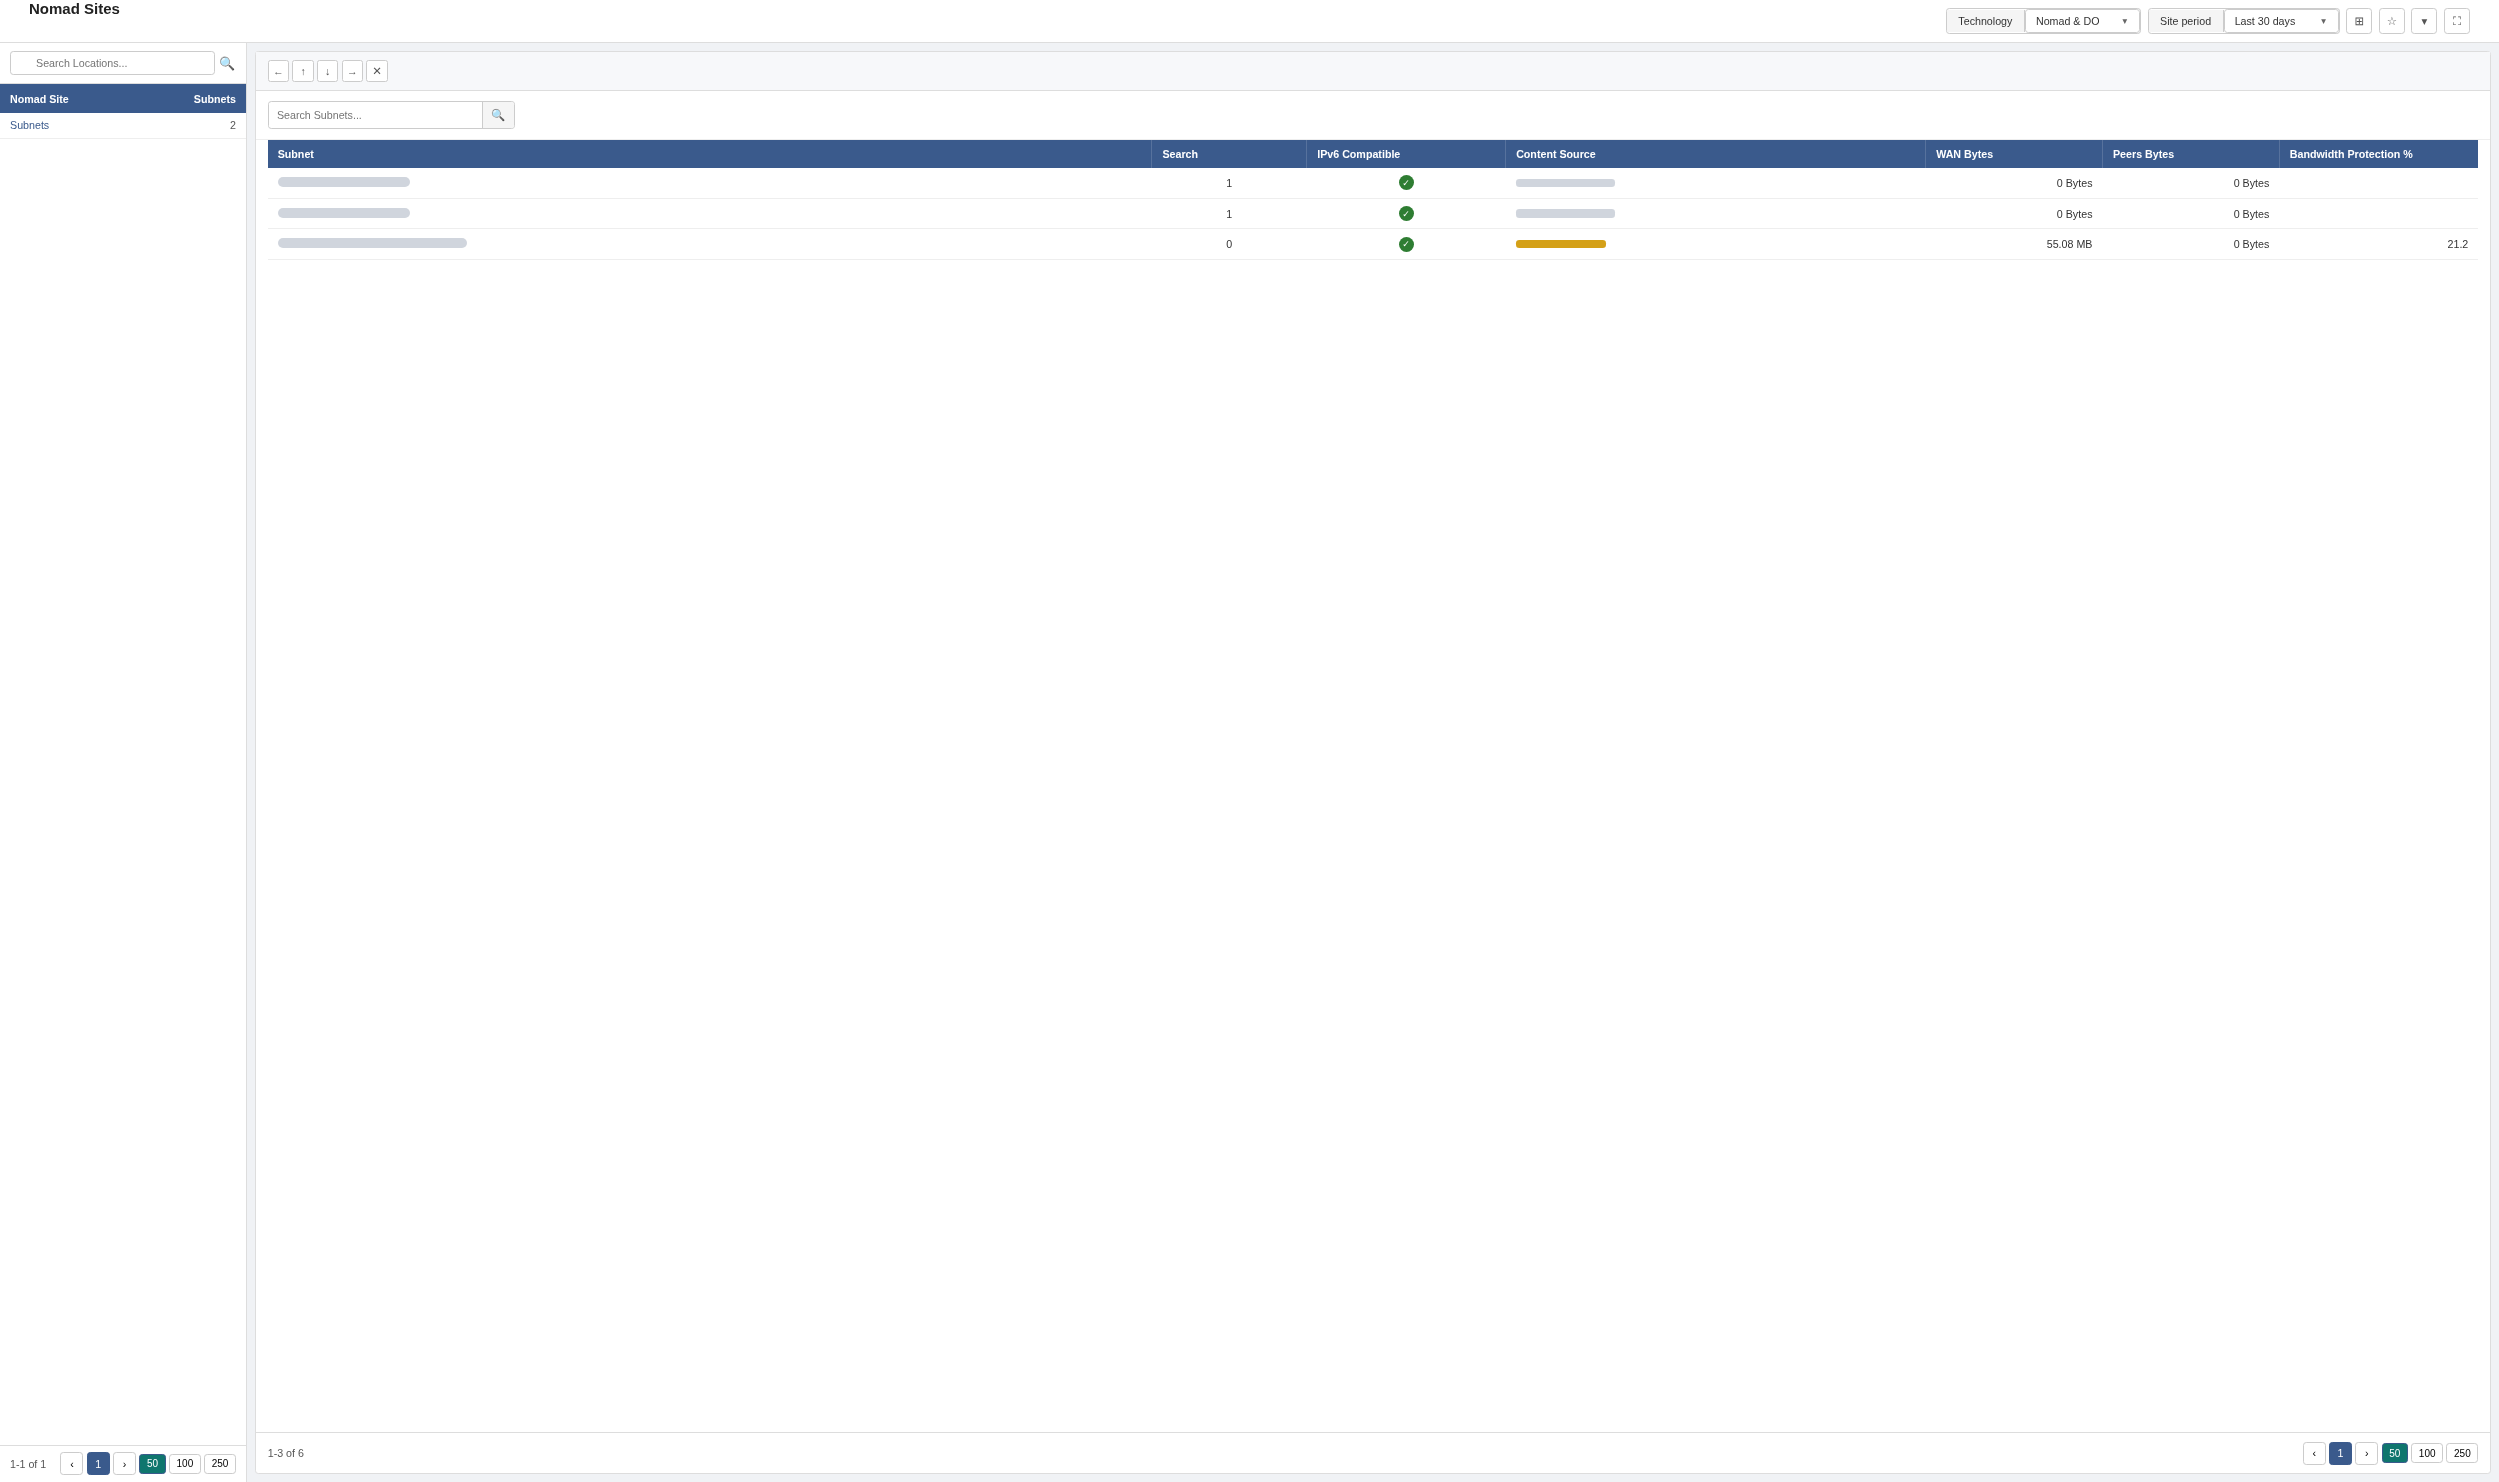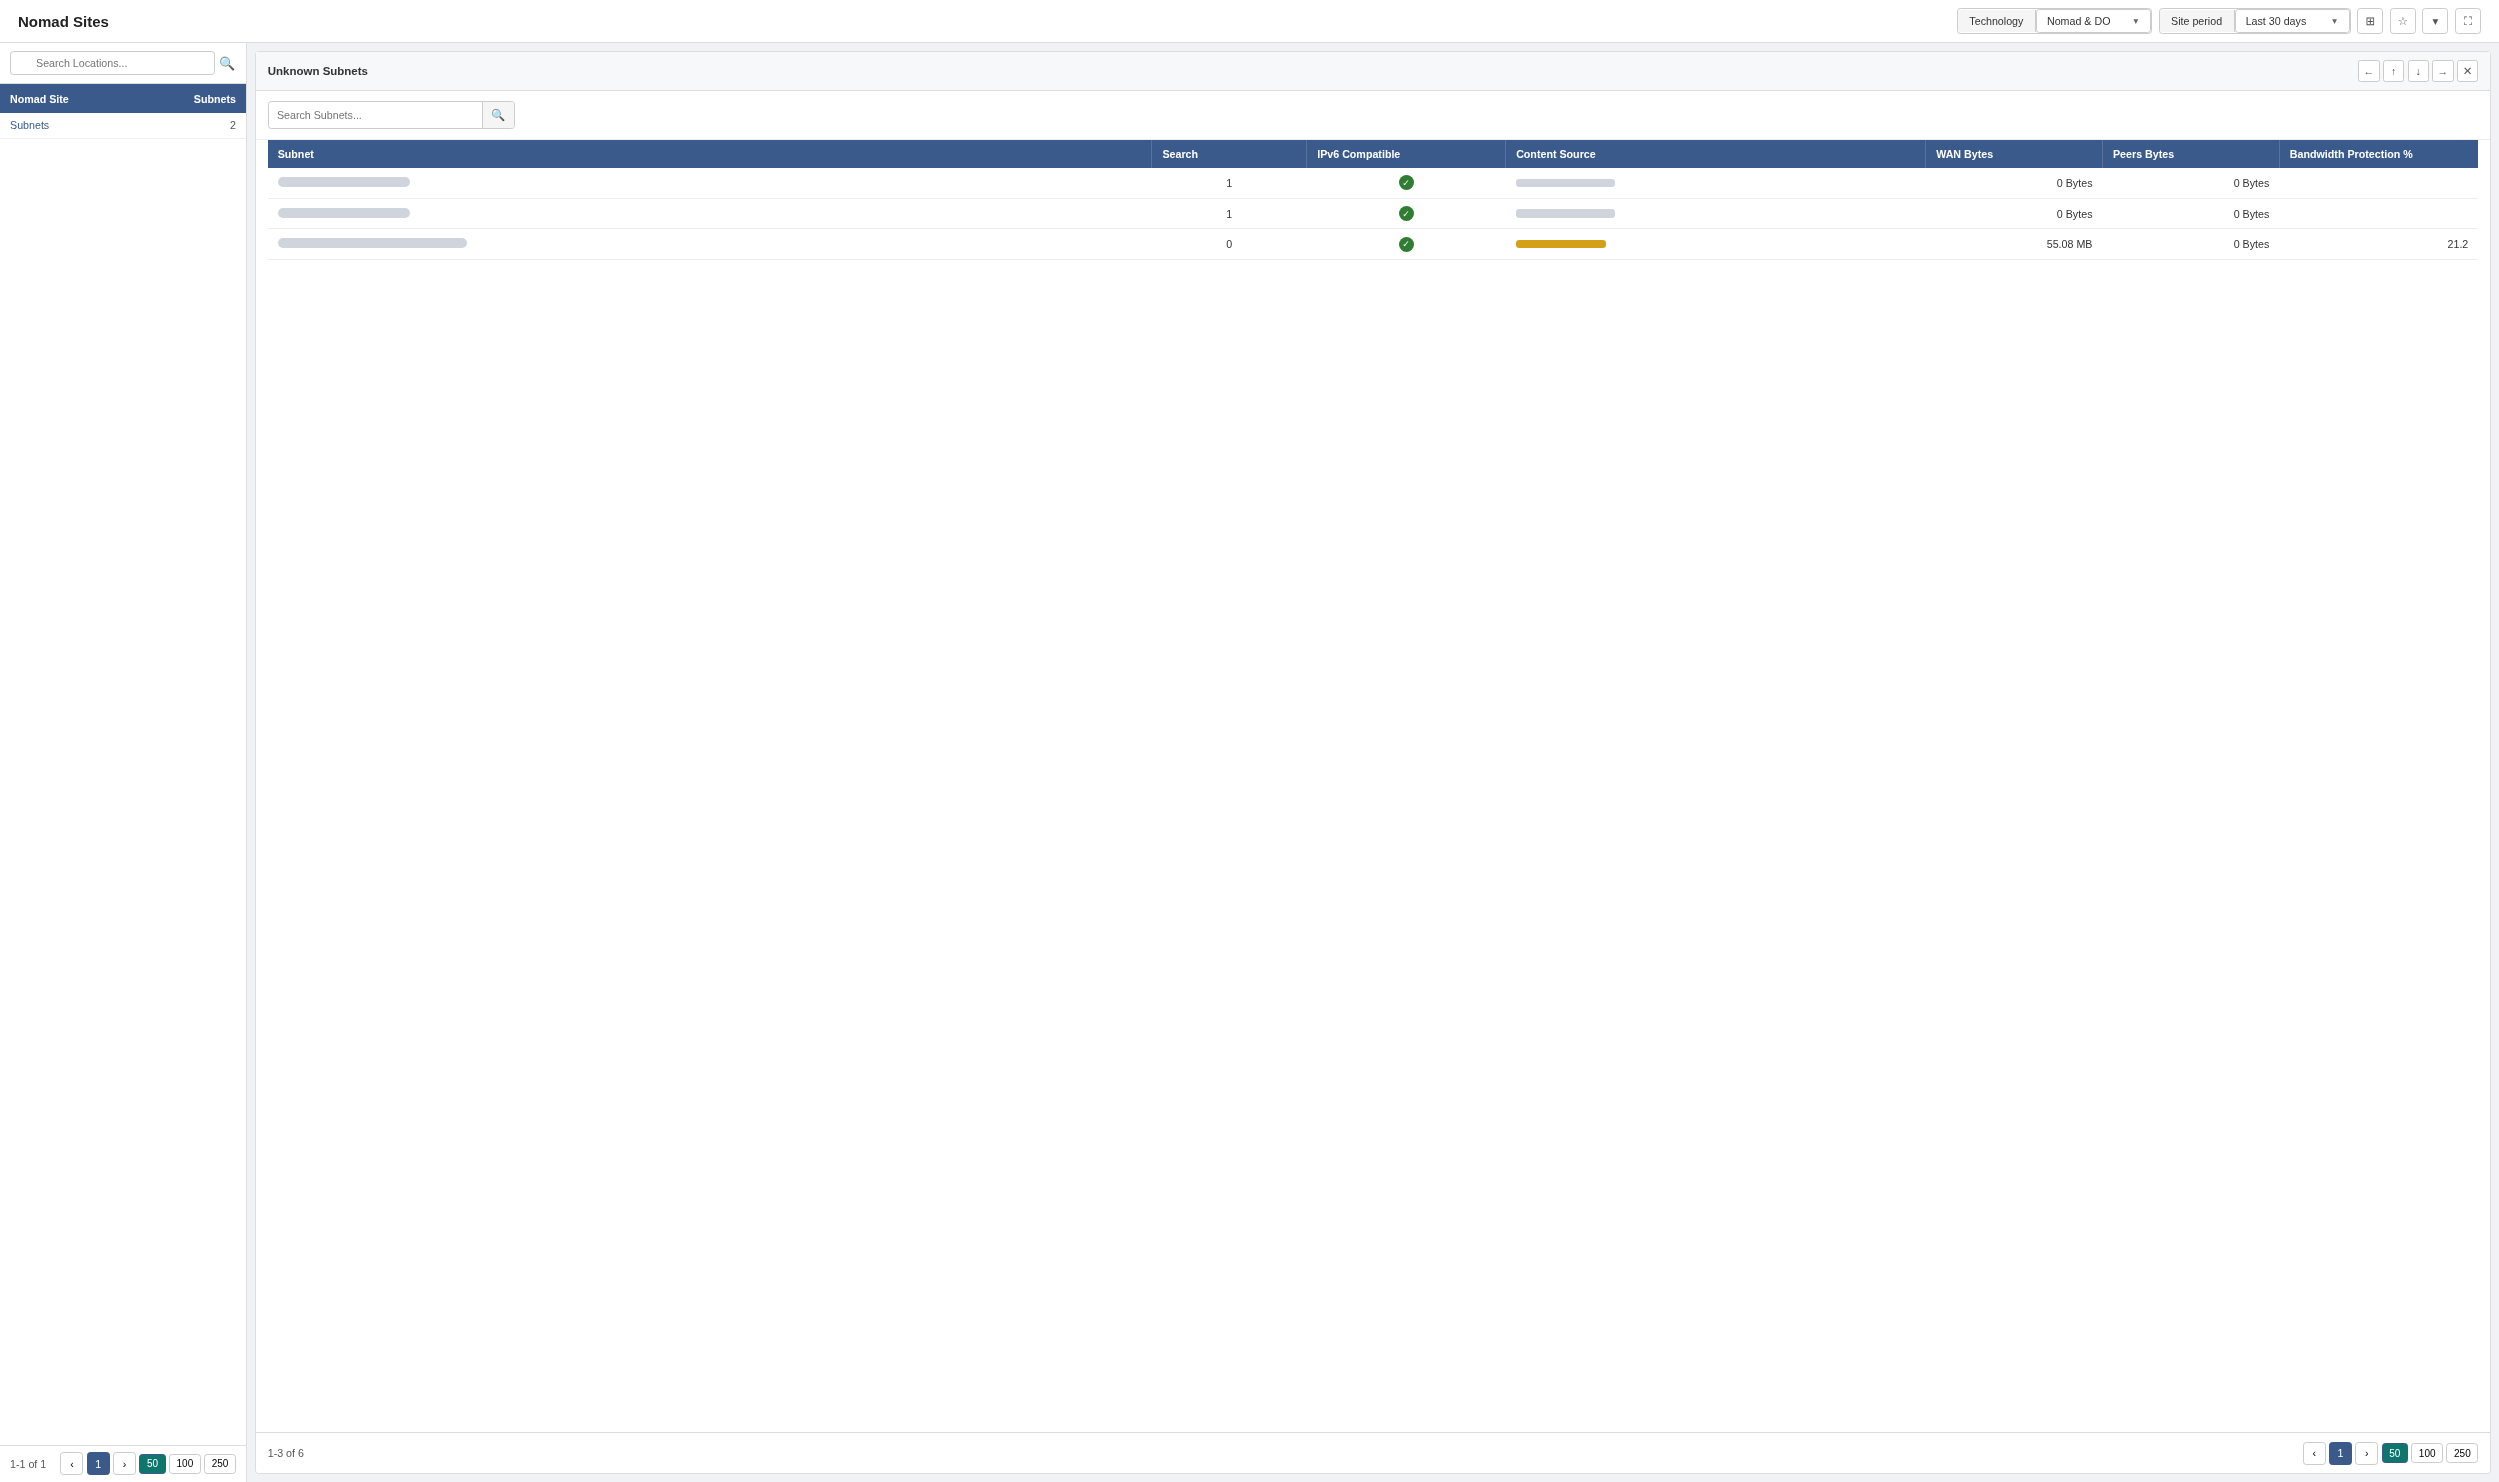--- a/index.html
+++ b/index.html
@@ -1,20 +1,20 @@
 <!DOCTYPE html>
 <html style="font-size:13px"><head>
   <meta charset="utf-8">
   <style>
     * { box-sizing: border-box; margin: 0; padding: 0; }
     body { font-family: -apple-system, BlinkMacSystemFont, 'Segoe UI', Arial, sans-serif; font-size: 10.7px; background: #f0f2f5; color: #333; }
 
     
     .top-bar {
-      display: flex; align-items: center; padding: 0 18px; height: 43px;
+      display: flex; padding: 0 29px; height: 43px;
       background: #fff; border-bottom: 0.8px solid #ddd;
     }
     .page-title { font-size: 15px; font-weight: 600; color: #222; flex: 0 0 auto; margin-right: auto; }
     .top-controls { display: flex; align-items: center; gap: 6.6px; }
     .btn-group { display: flex; align-items: center; border: 0.8px solid #ccc; border-radius: 3.3px; overflow: hidden; }
     .btn-group-item {
       padding: 5px 11.5px; background: #f5f5f5; cursor: pointer; font-size: 10.7px;
       border-right: 0.8px solid #ccc;
     }
     .btn-group-item:last-child { border-right: none; }
@@ -184,21 +184,20 @@
       <button class="page-btn active">1</button>
       <button class="page-btn">›</button>
       <button class="page-size-btn active">50</button>
       <button class="page-size-btn">100</button>
       <button class="page-size-btn">250</button>
     </div>
   </div>
 
   <div class="right-panel">
     <div class="panel-header">
-      <span class="panel-title">Unknown Subnets</span>
       <div class="panel-nav-btns">
         <button class="panel-nav-btn">←</button>
         <button class="panel-nav-btn">↑</button>
         <button class="panel-nav-btn">↓</button>
         <button class="panel-nav-btn">→</button>
       </div>
       <button class="panel-close-btn">✕</button>
     </div>
 
     <div class="panel-search">

